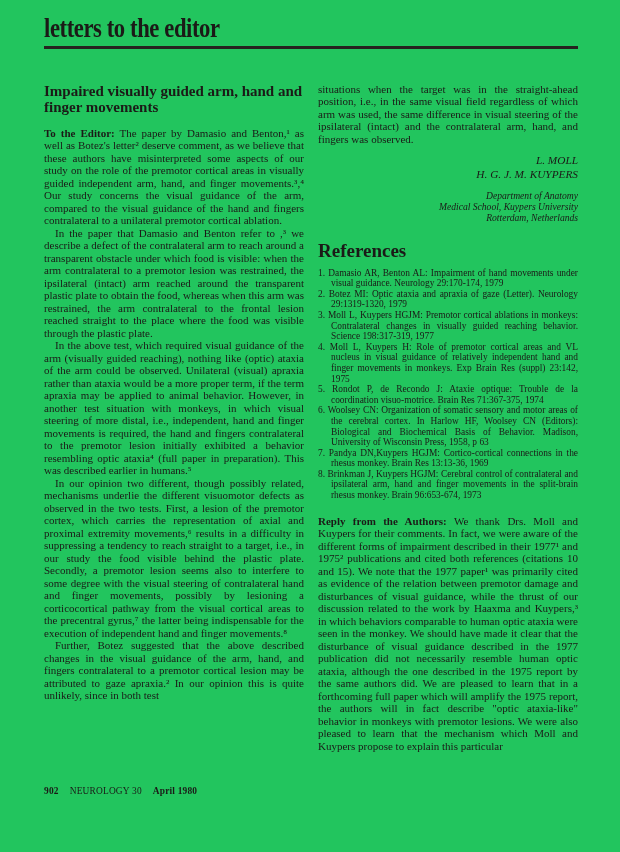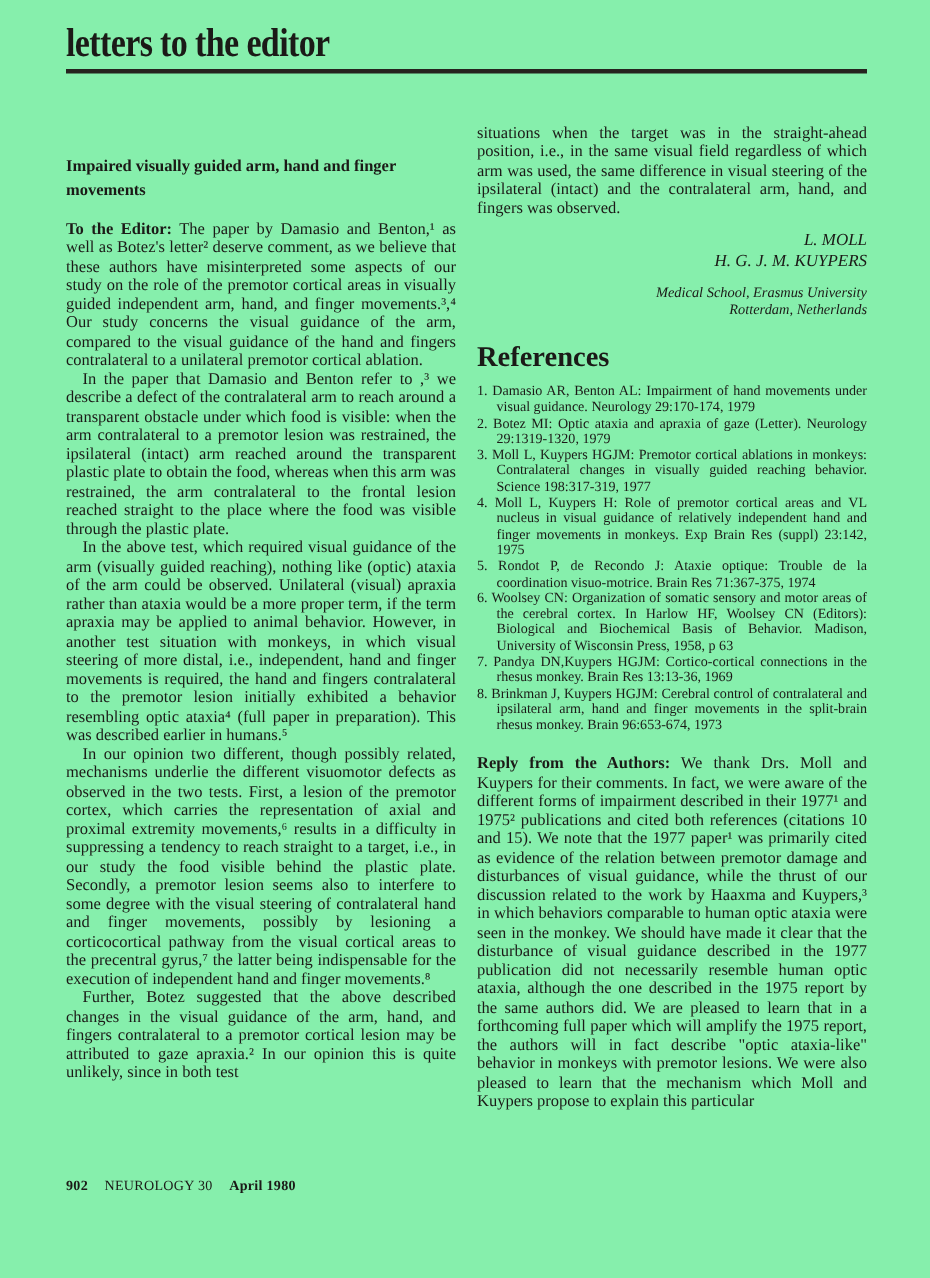--- a/index.html
+++ b/index.html
@@ -1,21 +1,21 @@
 <!DOCTYPE html>
 <html><head>
 <meta charset="utf-8">
 <style>
   * { margin: 0; padding: 0; box-sizing: border-box; }
   html, body { background: #e8e6e1; }
   .page {
     position: relative;
     width: 620px;
     height: 852px;
-    background: #86efac;
+    background: #22c55e;
     color: #1b1a17;
     overflow: hidden;
     padding: 13px 42px 0 44px;
     font-family: "Liberation Serif", "DejaVu Serif", serif;
   }
   
   .masthead h1 {
     font-family: "Liberation Serif", "DejaVu Serif", serif;
     font-weight: bold;
     font-size: 27px;
@@ -31,25 +31,24 @@
     margin-top: 3px;
   }
   
   .columns {
     display: flex;
     gap: 14px;
     margin-top: 34px;
   }
   .col { width: 260px; }
   h2.letter-title {
-    font-size: 11px;
+    font-size: 15px;
     line-height: 16.5px;
     font-weight: bold;
     margin-bottom: 11px;
-    margin-top: 20px;
   }
   p.body-par {
     font-size: 11px;
     line-height: 12.5px;
     text-align: justify;
   }
   p.indent { text-indent: 11px; }
   
   .sig {
     margin-top: 8px;
@@ -118,21 +117,22 @@
 
     <section class="col">
       <p class="body-par">situations when the target was in the straight-ahead position, i.e., in the same visual field regardless of which arm was used, the same difference in visual steering of the ipsilateral (intact) and the contralateral arm, hand, and fingers was observed.</p>
 
       <div class="sig">
         <div>L. MOLL</div>
         <div>H. G. J. M. KUYPERS</div>
       </div>
 
       <div class="affil">
-        <div>Medical School, Erasmus University</div>
+        <div>Department of Anatomy</div>
+        <div>Medical School, Kuypers University</div>
         <div>Rotterdam, Netherlands</div>
       </div>
 
       <h3 class="refs-heading">References</h3>
 
       <div class="refs">
         <div class="ref"><span>1.</span> <span>Damasio AR, Benton AL: Impairment of hand movements under visual guidance. Neurology 29:170-174, 1979</span></div>
         <div class="ref"><span>2.</span> <span>Botez MI: Optic ataxia and apraxia of gaze (Letter). Neurology 29:1319-1320, 1979</span></div>
         <div class="ref"><span>3.</span> <span>Moll L, Kuypers HGJM: Premotor cortical ablations in monkeys: Contralateral changes in visually guided reaching behavior. Science 198:317-319, 1977</span></div>
         <div class="ref"><span>4.</span> <span>Moll L, Kuypers H: Role of premotor cortical areas and VL nucleus in visual guidance of relatively independent hand and finger movements in monkeys. Exp Brain Res (suppl) 23:142, 1975</span></div>

